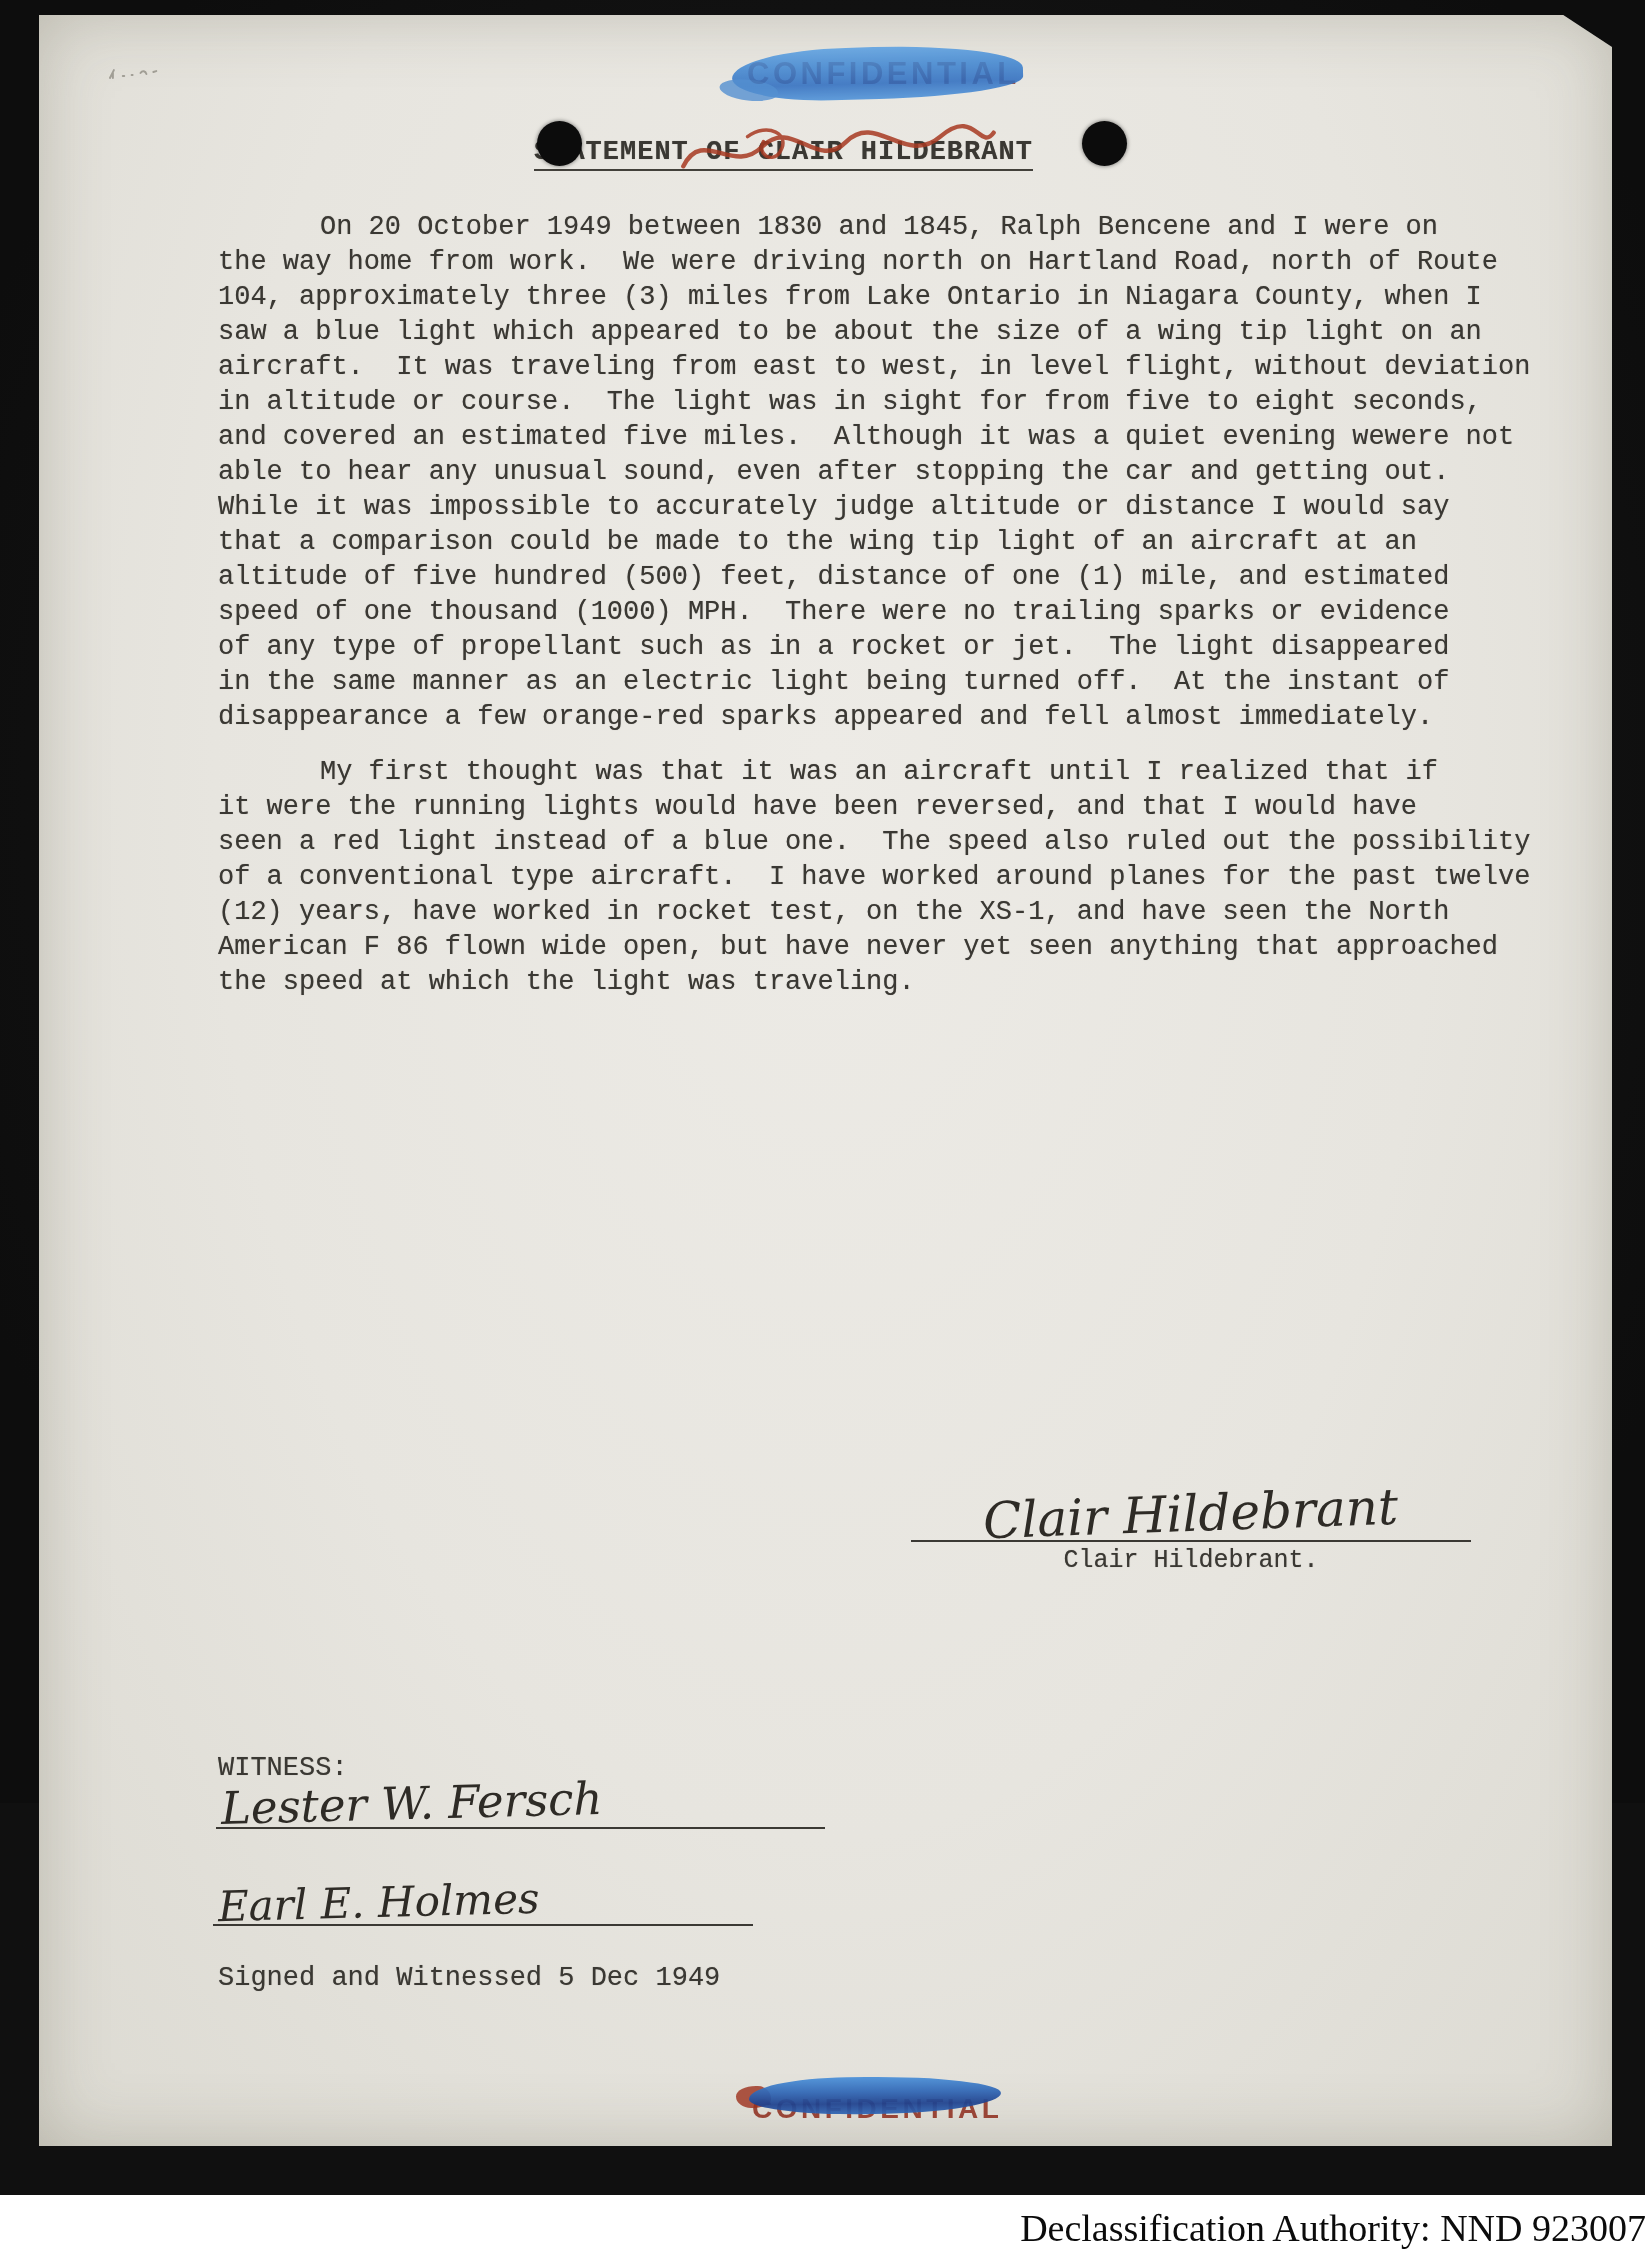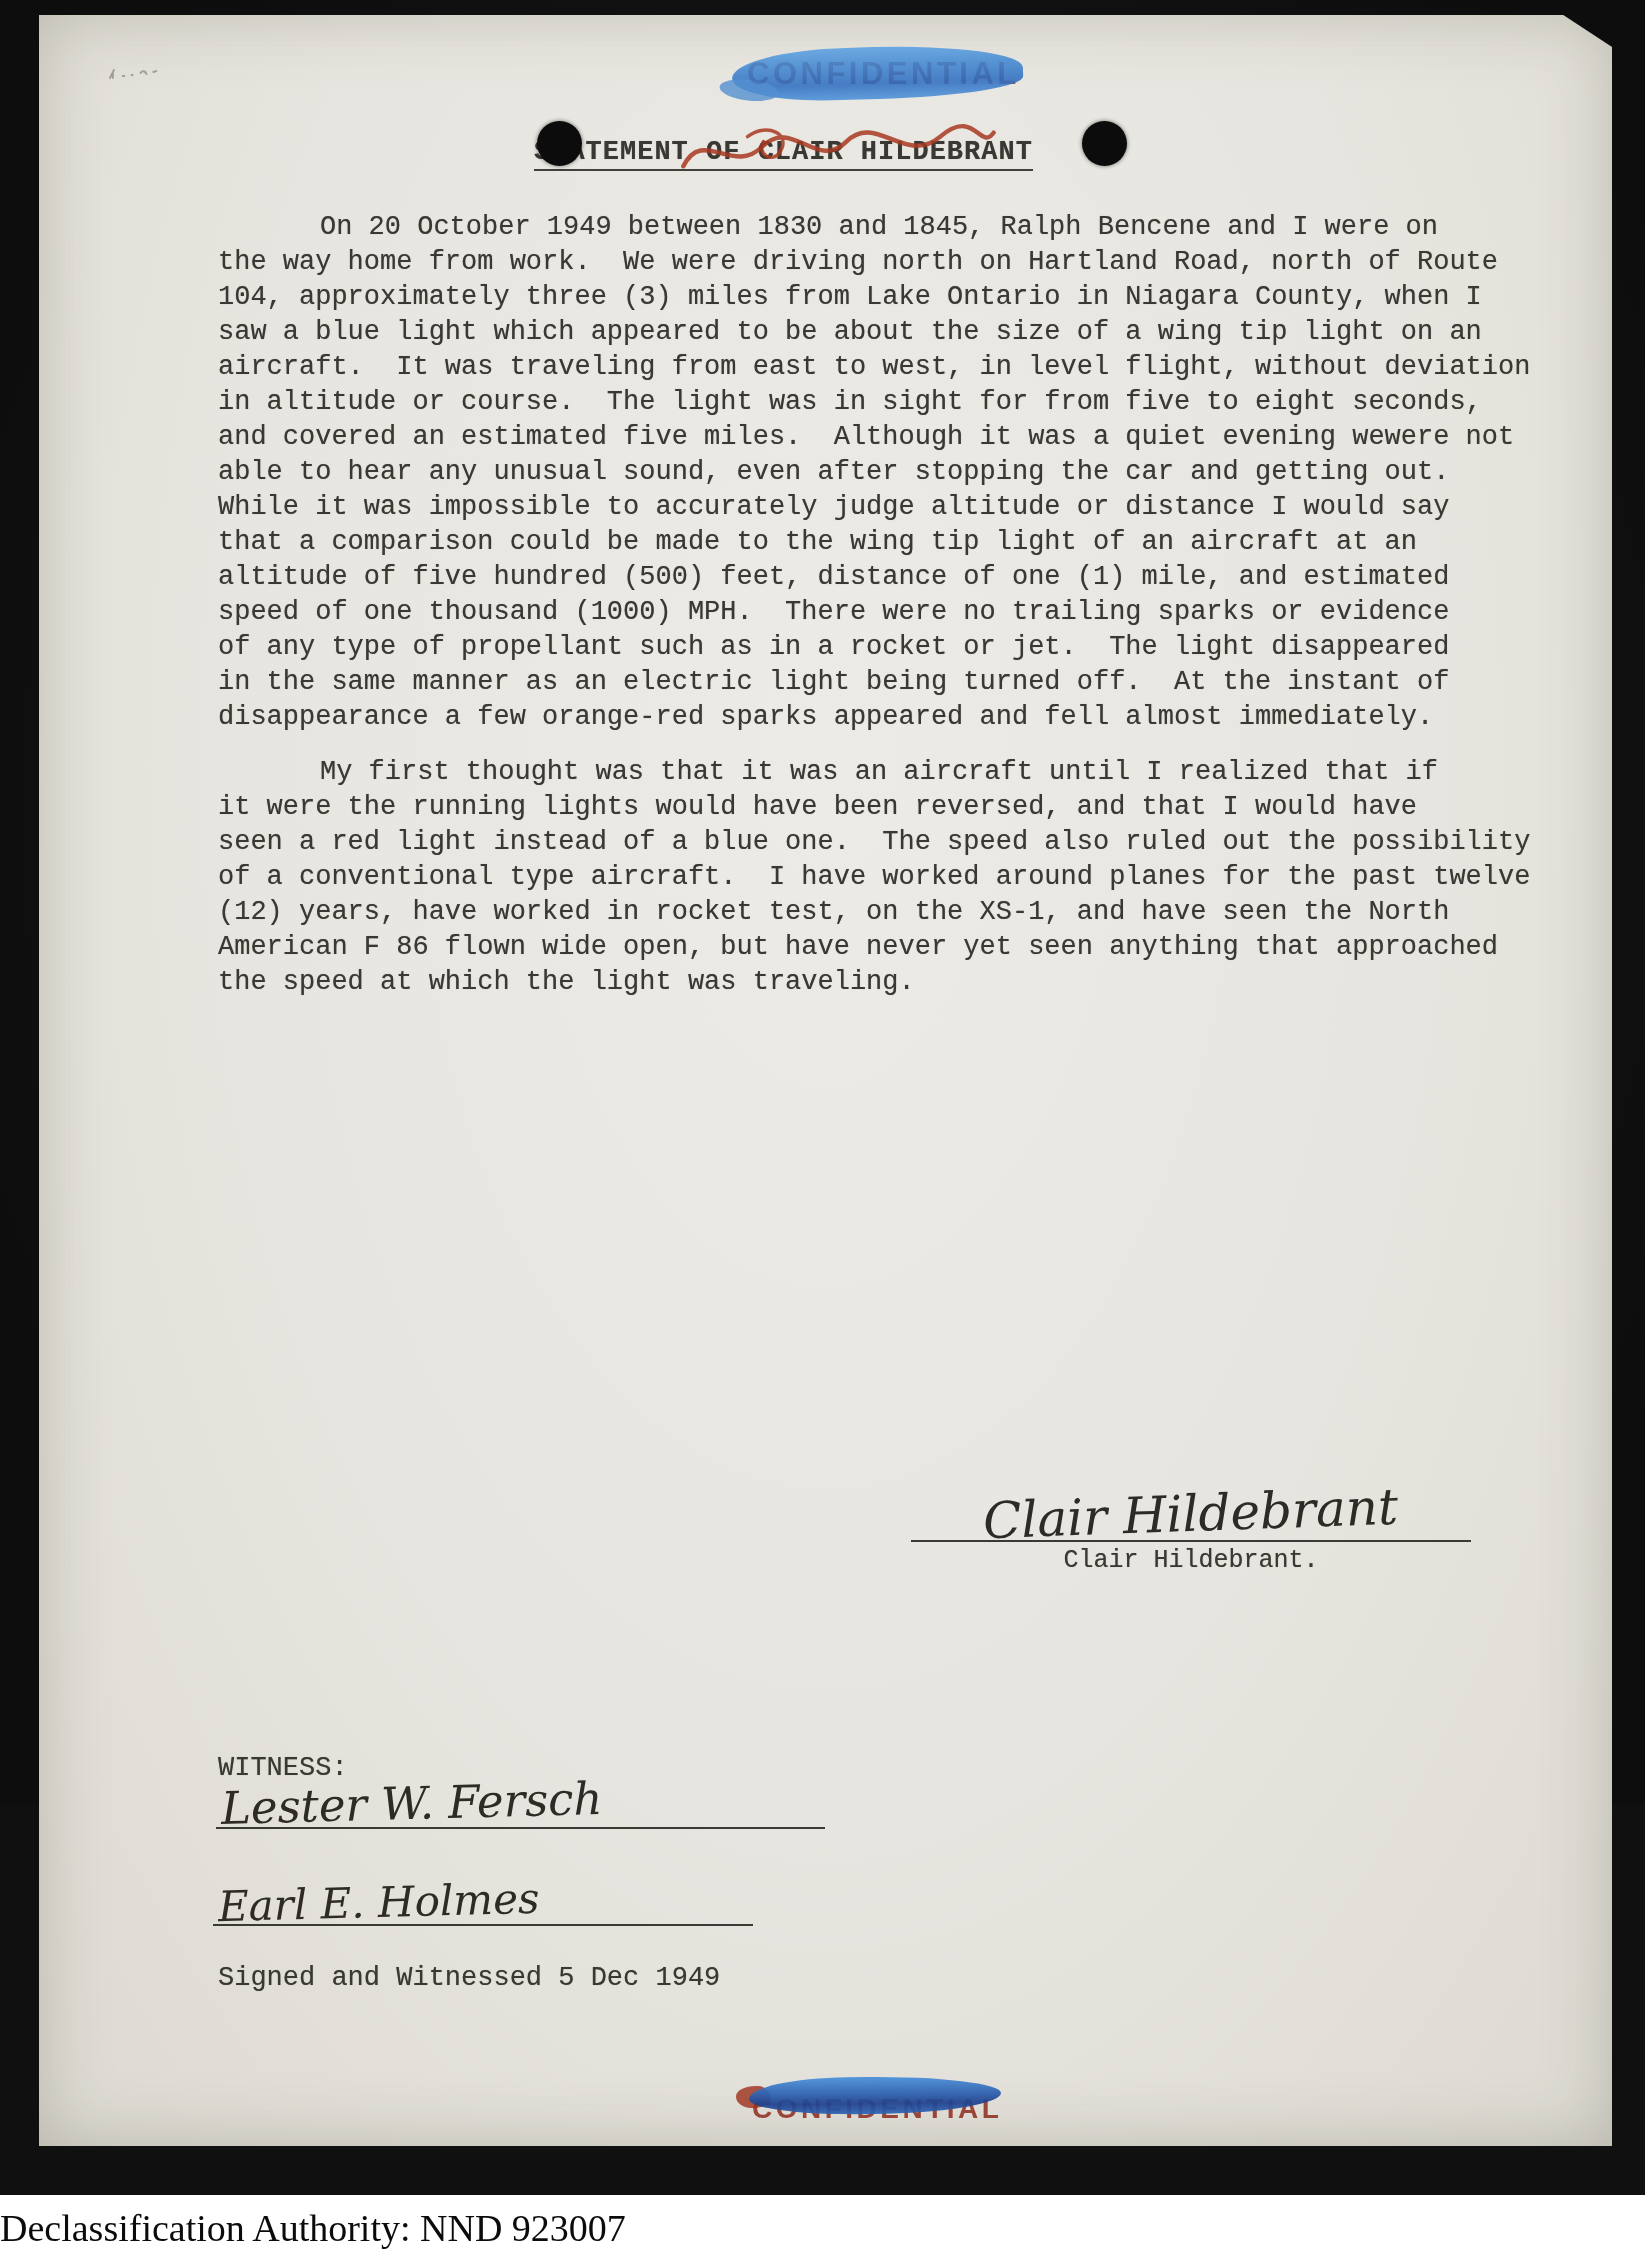--- a/index.html
+++ b/index.html
@@ -209,21 +209,21 @@
   
   .footer-bar {
     position: absolute;
     left: 0;
     top: 2195px;
     width: 1646px;
     height: 66px;
     background: #ffffff;
     display: flex;
     align-items: center;
-    justify-content: flex-start;
+    justify-content: flex-end;
   }
   .footer-bar span {
     font-family: "Liberation Serif", serif;
     font-size: 38px;
     color: #0b0b0b;
   }
 </style>
 </head>
 <body>
 

